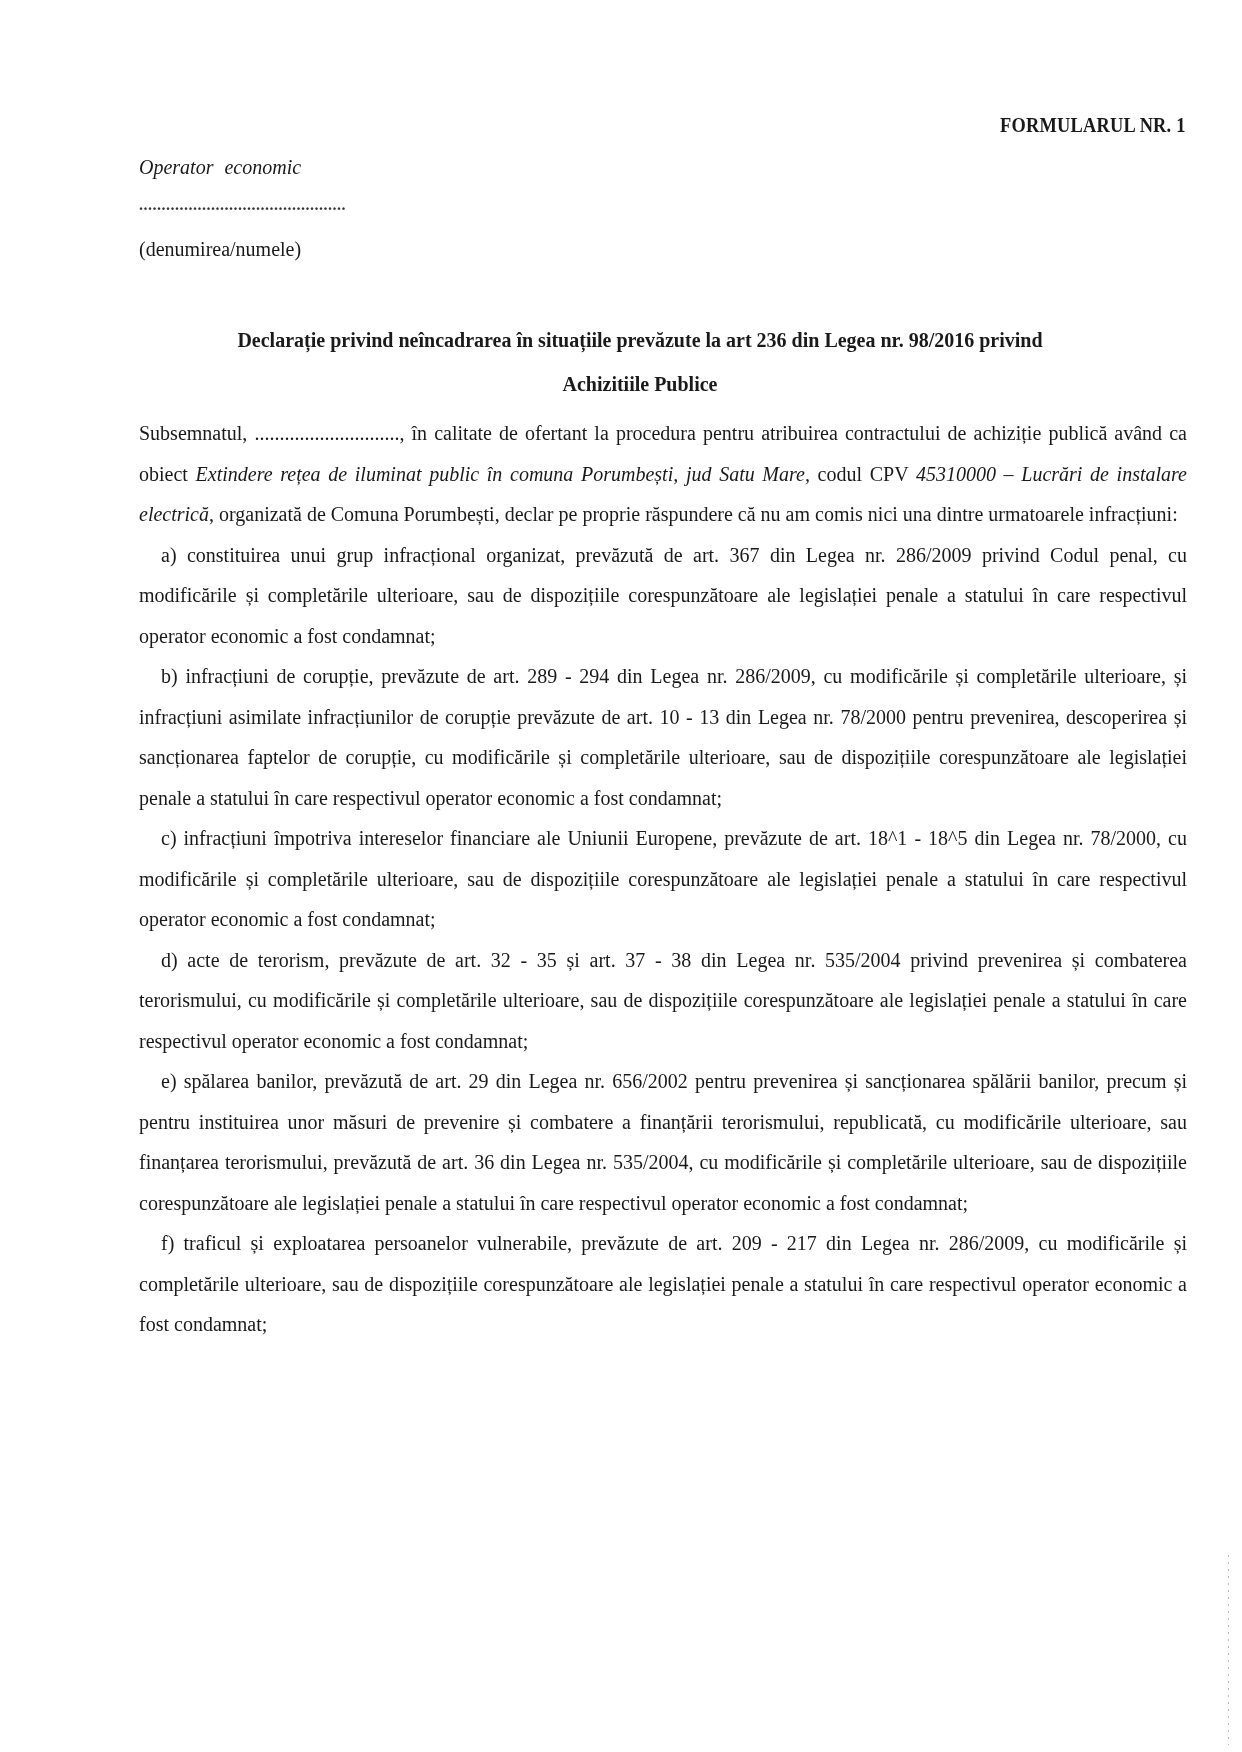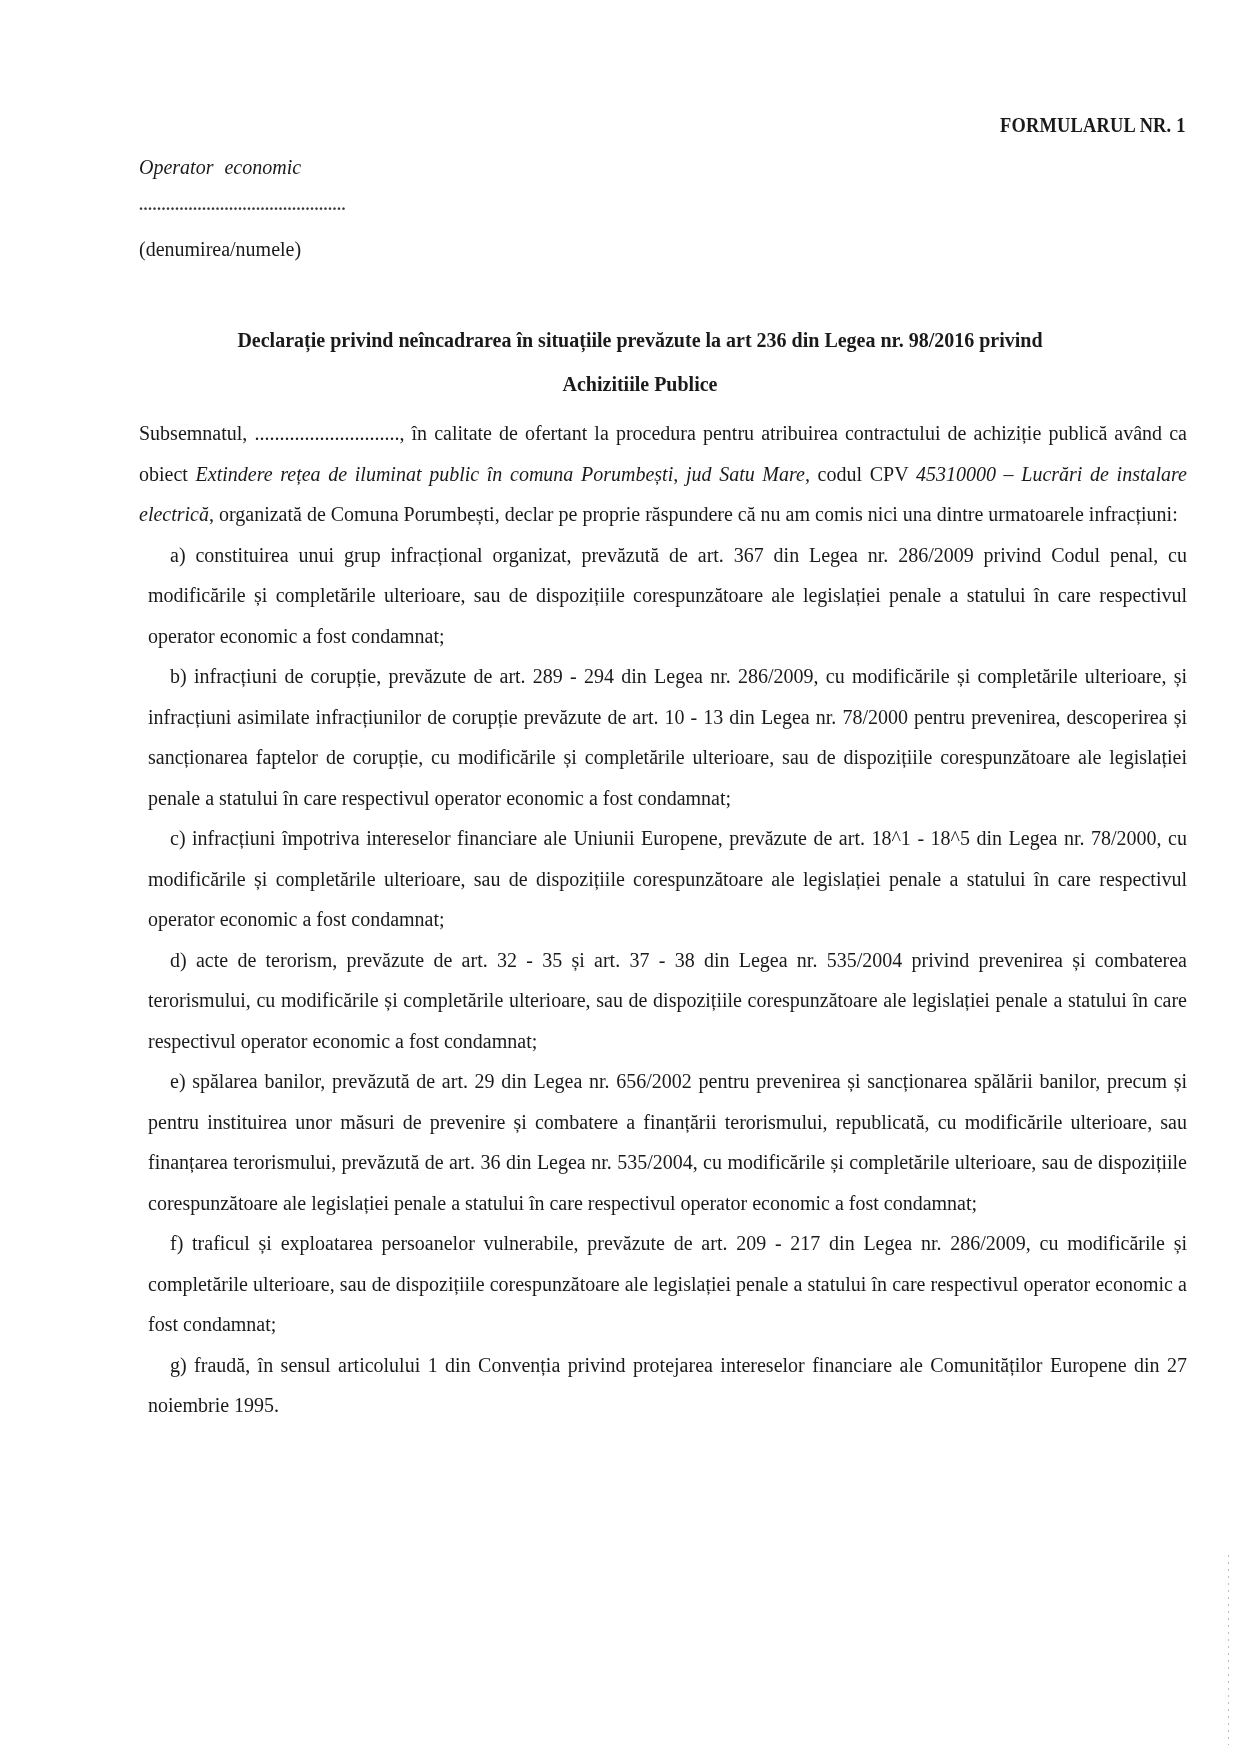--- a/index.html
+++ b/index.html
@@ -72,21 +72,20 @@
       top: 413px;
       font-size: 20px;
       line-height: 40.5px;
       text-align: justify;
     }
     .body-text p {
       margin: 0;
     }
     .body-text .item {
       text-indent: 22px;
-      margin-left: 9px;
     }
     .it { font-style: italic; }
     .scan-mark {
       position: absolute;
       width: 1px;
       background: repeating-linear-gradient(to bottom, #bbb 0 2px, transparent 2px 7px);
     }
   </style>
 </head>
 <body>
@@ -105,17 +104,16 @@
   </div>
 
   <div class="body-text">
     <p><span>Subsemnatul, ............................., în calitate de ofertant la procedura pentru atribuirea contractului de achiziție publică având ca obiect </span><span class="it">Extindere rețea de iluminat public în comuna Porumbești, jud Satu Mare,</span><span> codul CPV </span><span class="it">45310000 – Lucrări de instalare electrică</span><span>, organizată de Comuna Porumbești, declar pe proprie răspundere că nu am comis nici una dintre urmatoarele infracțiuni:</span></p>
     <p class="item">a) constituirea unui grup infracțional organizat, prevăzută de art. 367 din Legea nr. 286/2009 privind Codul penal, cu modificările și completările ulterioare, sau de dispozițiile corespunzătoare ale legislației penale a statului în care respectivul operator economic a fost condamnat;</p>
     <p class="item">b) infracțiuni de corupție, prevăzute de art. 289 - 294 din Legea nr. 286/2009, cu modificările și completările ulterioare, și infracțiuni asimilate infracțiunilor de corupție prevăzute de art. 10 - 13 din Legea nr. 78/2000 pentru prevenirea, descoperirea și sancționarea faptelor de corupție, cu modificările și completările ulterioare, sau de dispozițiile corespunzătoare ale legislației penale a statului în care respectivul operator economic a fost condamnat;</p>
     <p class="item">c) infracțiuni împotriva intereselor financiare ale Uniunii Europene, prevăzute de art. 18^1 - 18^5 din Legea nr. 78/2000, cu modificările și completările ulterioare, sau de dispozițiile corespunzătoare ale legislației penale a statului în care respectivul operator economic a fost condamnat;</p>
     <p class="item">d) acte de terorism, prevăzute de art. 32 - 35 și art. 37 - 38 din Legea nr. 535/2004 privind prevenirea și combaterea terorismului, cu modificările și completările ulterioare, sau de dispozițiile corespunzătoare ale legislației penale a statului în care respectivul operator economic a fost condamnat;</p>
     <p class="item">e) spălarea banilor, prevăzută de art. 29 din Legea nr. 656/2002 pentru prevenirea și sancționarea spălării banilor, precum și pentru instituirea unor măsuri de prevenire și combatere a finanțării terorismului, republicată, cu modificările ulterioare, sau finanțarea terorismului, prevăzută de art. 36 din Legea nr. 535/2004, cu modificările și completările ulterioare, sau de dispozițiile corespunzătoare ale legislației penale a statului în care respectivul operator economic a fost condamnat;</p>
     <p class="item">f) traficul și exploatarea persoanelor vulnerabile, prevăzute de art. 209 - 217 din Legea nr. 286/2009, cu modificările și completările ulterioare, sau de dispozițiile corespunzătoare ale legislației penale a statului în care respectivul operator economic a fost condamnat;</p>
-    <p class="item">g) fraudă, în sensul articolului 1 din Convenția privind protejarea intereselor financiare ale Comunităților Europene din 27 noiembrie 1995.</p>
   </div>
 
   <div class="scan-mark" style="left:1228px; top:1555px; height:190px;"></div>
 </div>
 
 </body></html>

